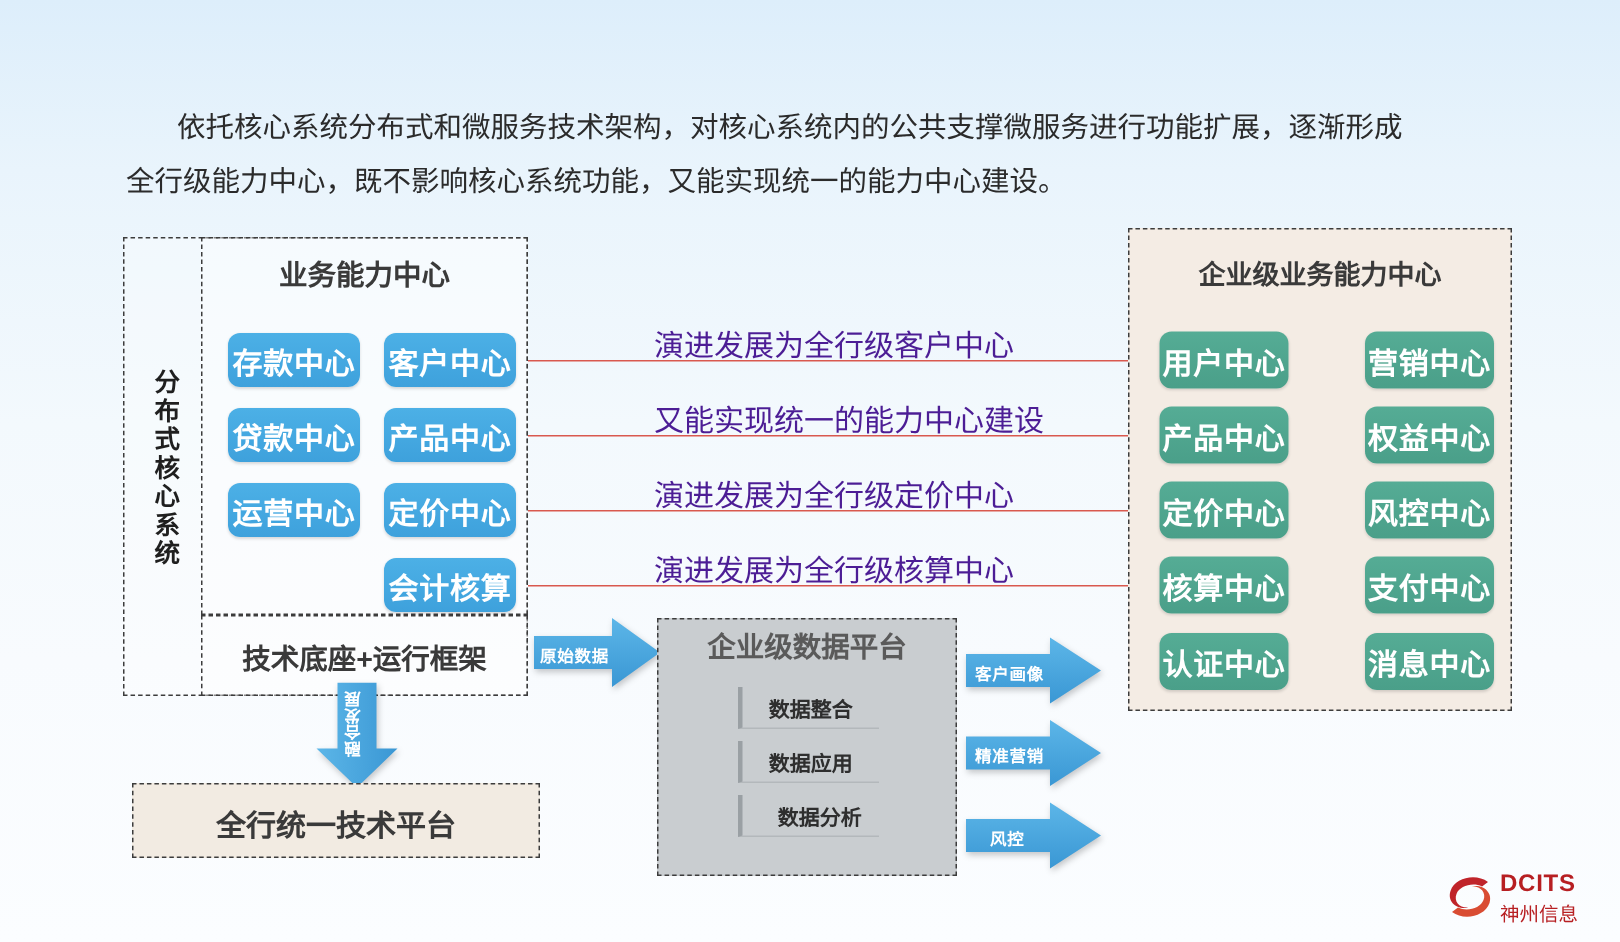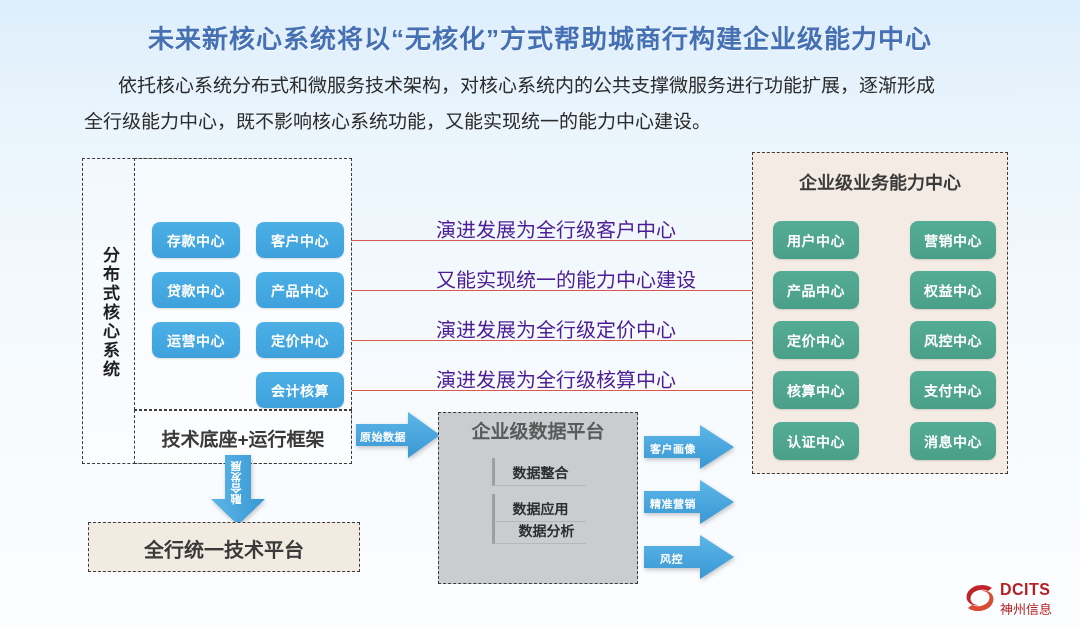--- a/index.html
+++ b/index.html
@@ -42,21 +42,21 @@
   #tech-base{left:134px;top:410px;width:218px;height:54px;background:rgba(255,255,255,.38);}
   #tech-base-label{
     position:absolute;left:134px;top:424px;width:218px;text-align:center;
     font-size:19px;font-weight:bold;color:#3a3a3a;
   }
 
   
   .chip{
     position:absolute;width:88px;height:36px;border-radius:8px;
     display:flex;align-items:center;justify-content:center;
-    color:#fff;font-size:14px;font-weight:bold;letter-spacing:.5px;
+    color:#fff;font-size:20px;font-weight:bold;letter-spacing:.5px;
     box-shadow:0 1px 2px rgba(0,0,0,.14);
     background:linear-gradient(180deg,#4cb0e6 0%,#3ea1dc 100%);
   }
   .chip.green{
     width:86px;height:38px;
     background:linear-gradient(180deg,#55ac95 0%,#4a9f89 100%);
     font-weight:bold;
   }
 
   
@@ -113,30 +113,30 @@
   }
   #logo-text-cn{
     position:absolute;left:38px;top:19px;font-size:13px;font-weight:normal;color:#b71f22;
   }
 </style>
 </head>
 <body>
 
 <div class="stage">
 
-  <div id="header-title">未来新核心系统将以“无核化”方式帮助城商行构建企业级能力中心</div>
   <div id="subtitle">
     <span class="indent"></span><span>依托核心系统分布式和微服务技术架构，对核心系统内的公共支撑微服务进行功能扩展，逐渐形成</span><br>
     <span>全行级能力中心，既不影响核心系统功能，又能实现统一的能力中心建设。</span>
   </div>
 
   <div class="dashed" id="core-outer"></div>
   <div id="core-left-label">分布式核心系统</div>
 
   <div class="dashed" id="biz-center"></div>
+  <div id="biz-center-title">业务能力中心</div>
 
   <div class="chip" style="left:152px;top:222px;">存款中心</div>
   <div class="chip" style="left:152px;top:272px;text-align:right;">贷款中心</div>
   <div class="chip" style="left:152px;top:322px;">运营中心</div>
 
   <div class="chip" style="left:256px;top:222px;">客户中心</div>
   <div class="chip" style="left:256px;top:272px;">产品中心</div>
   <div class="chip" style="left:256px;top:322px;">定价中心</div>
   <div class="chip" style="left:256px;top:372px;">会计核算</div>
 
@@ -184,21 +184,21 @@
       </defs>
       <path d="M0,15 L52,15 L52,3 L84,26 L52,49 L52,37 L0,37 Z" fill="url(#bg1)"></path>
     </svg>
     <span class="lbl" style="left:4px;top:19px;">原始数据</span>
   </div>
 
   <div class="dashed" id="data-platform"></div>
   <div id="data-platform-title">企业级数据平台</div>
   <div class="dp-item" style="top:458px;">数据整合</div>
   <div class="dp-item" style="top:494px;">数据应用</div>
-  <div class="dp-item" style="top:516px;padding-left:12px;">数据分析</div>
+  <div class="dp-item" style="top:530px;padding-left:12px;">数据分析</div>
 
   <div class="barrow" style="left:644px;top:423px;width:90px;height:48px;">
     <svg width="90" height="48" viewBox="0 0 90 48">
       <path d="M0,13 L56,13 L56,2 L90,24 L56,46 L56,35 L0,35 Z" fill="url(#bg1)"></path>
     </svg>
     <span class="lbl" style="left:6px;top:17px;">客户画像</span>
   </div>
 
   <div class="barrow" style="left:644px;top:478px;width:90px;height:48px;">
     <svg width="90" height="48" viewBox="0 0 90 48">

